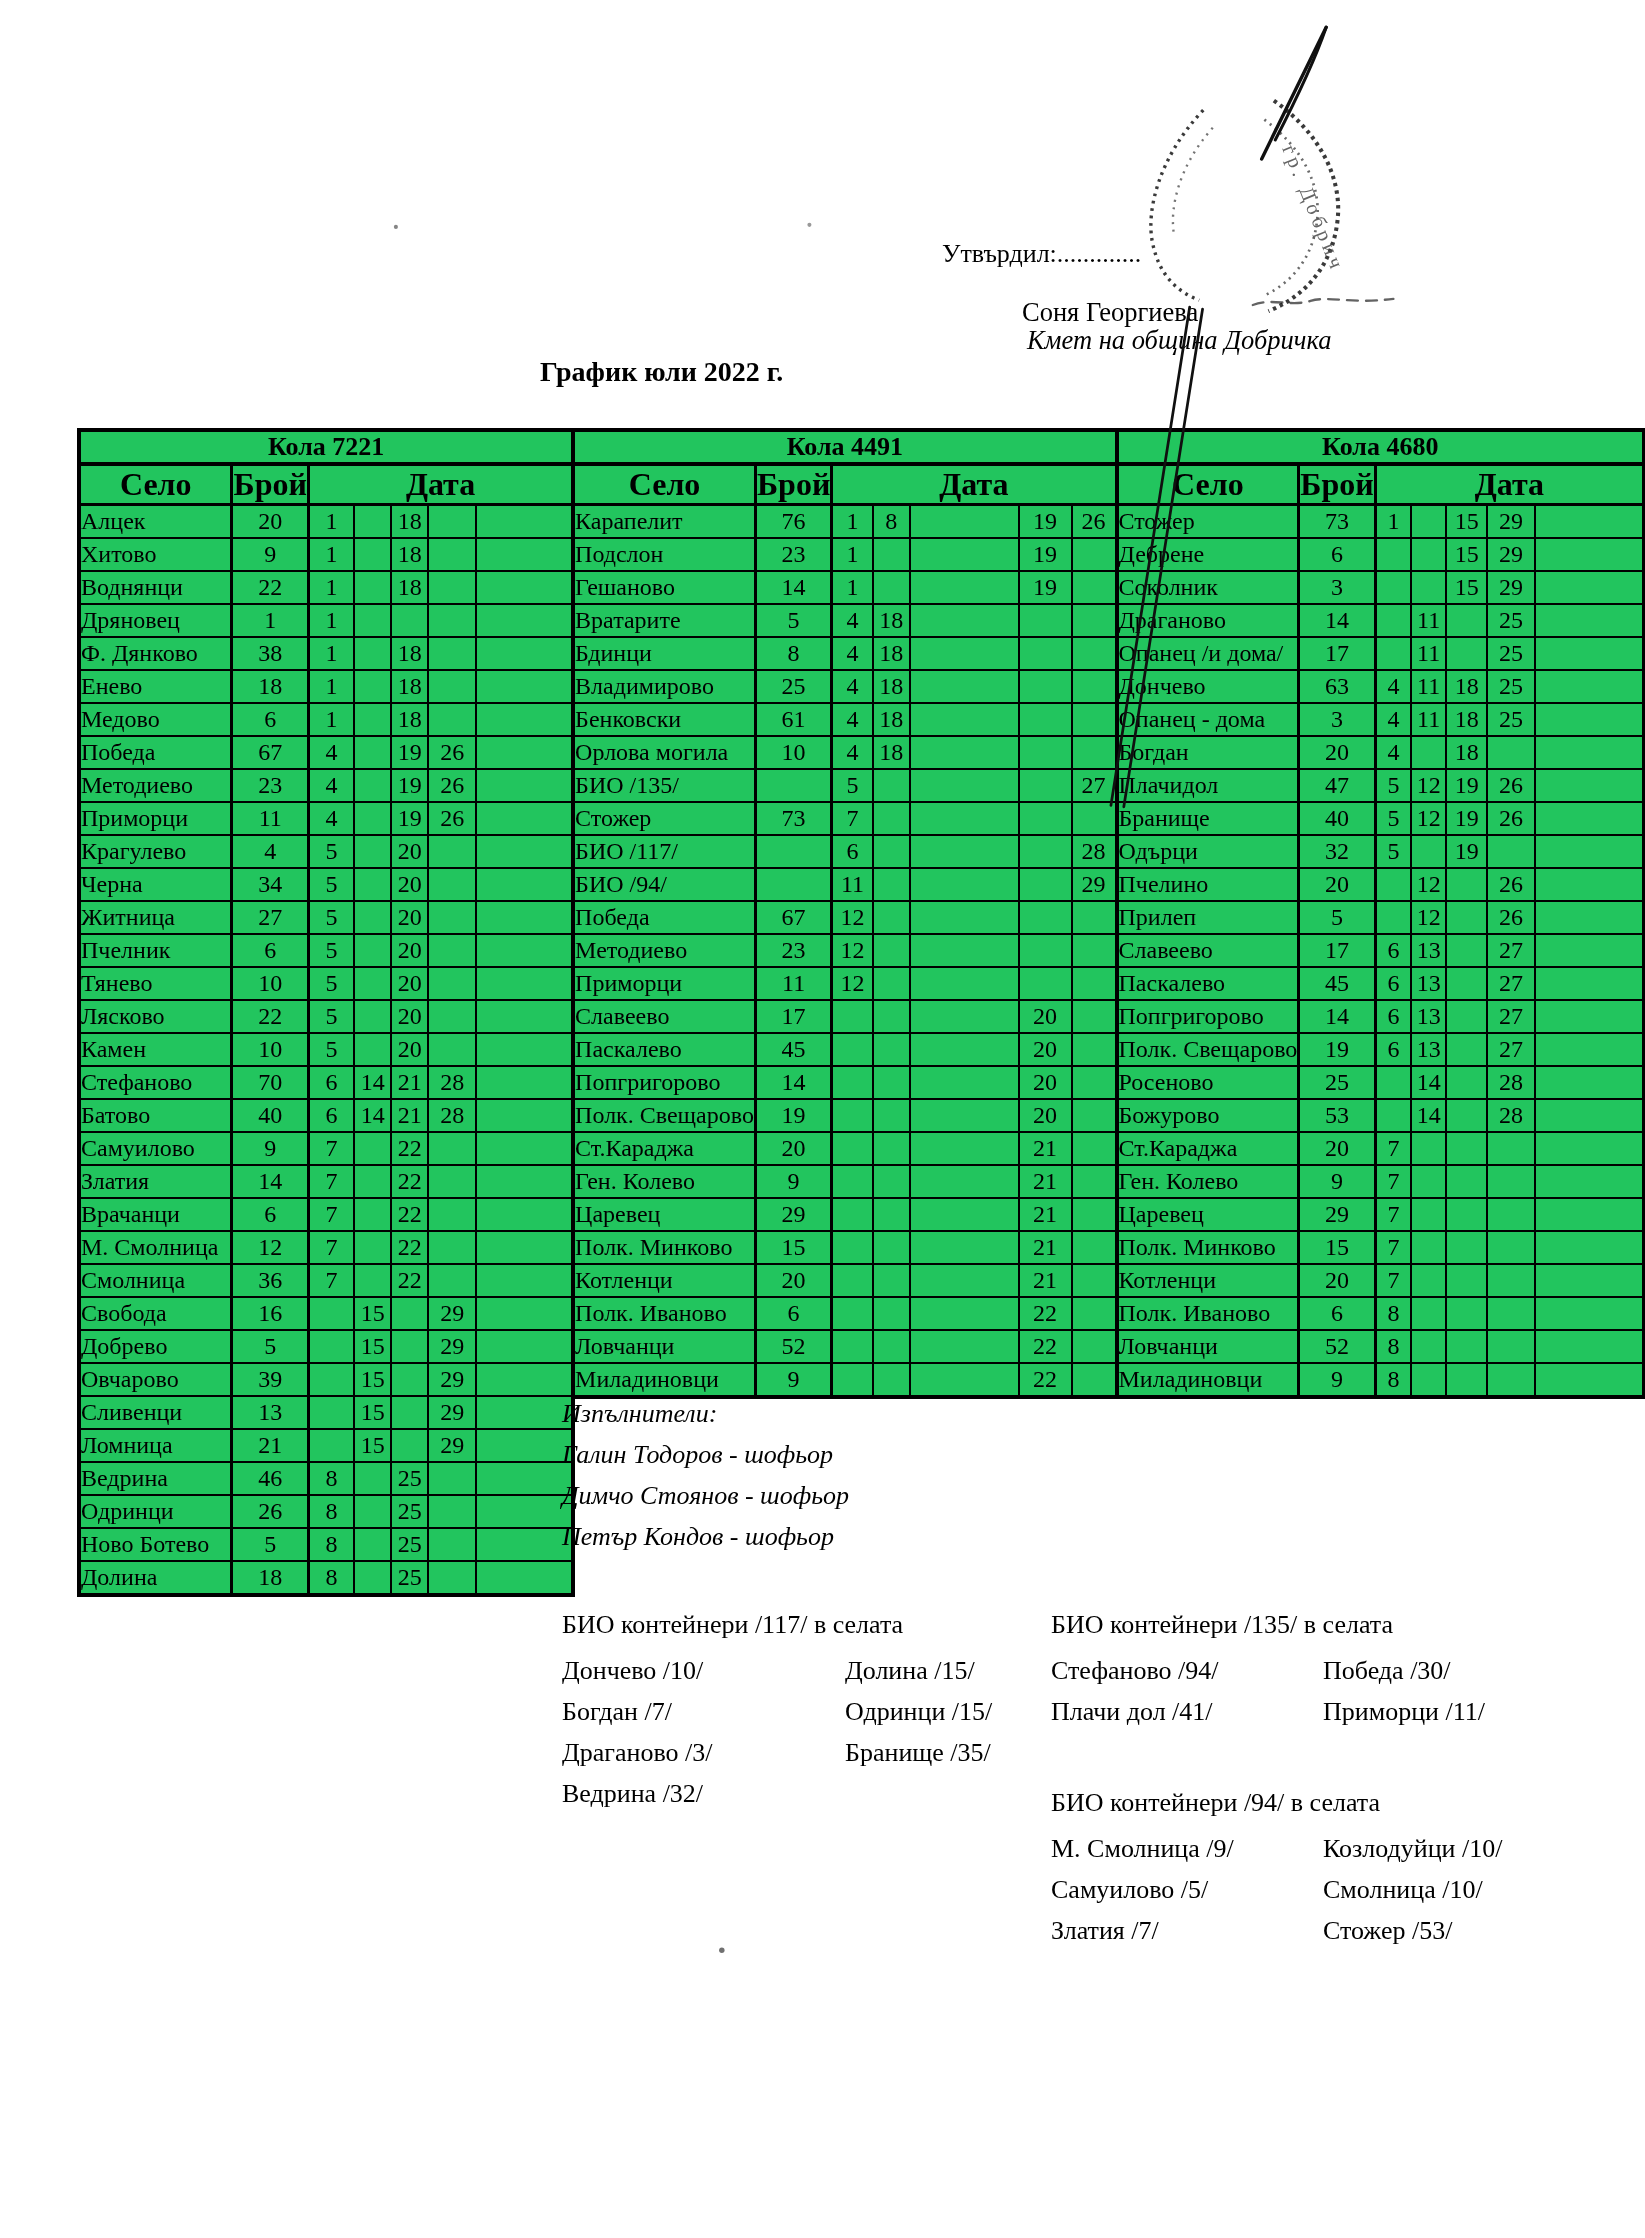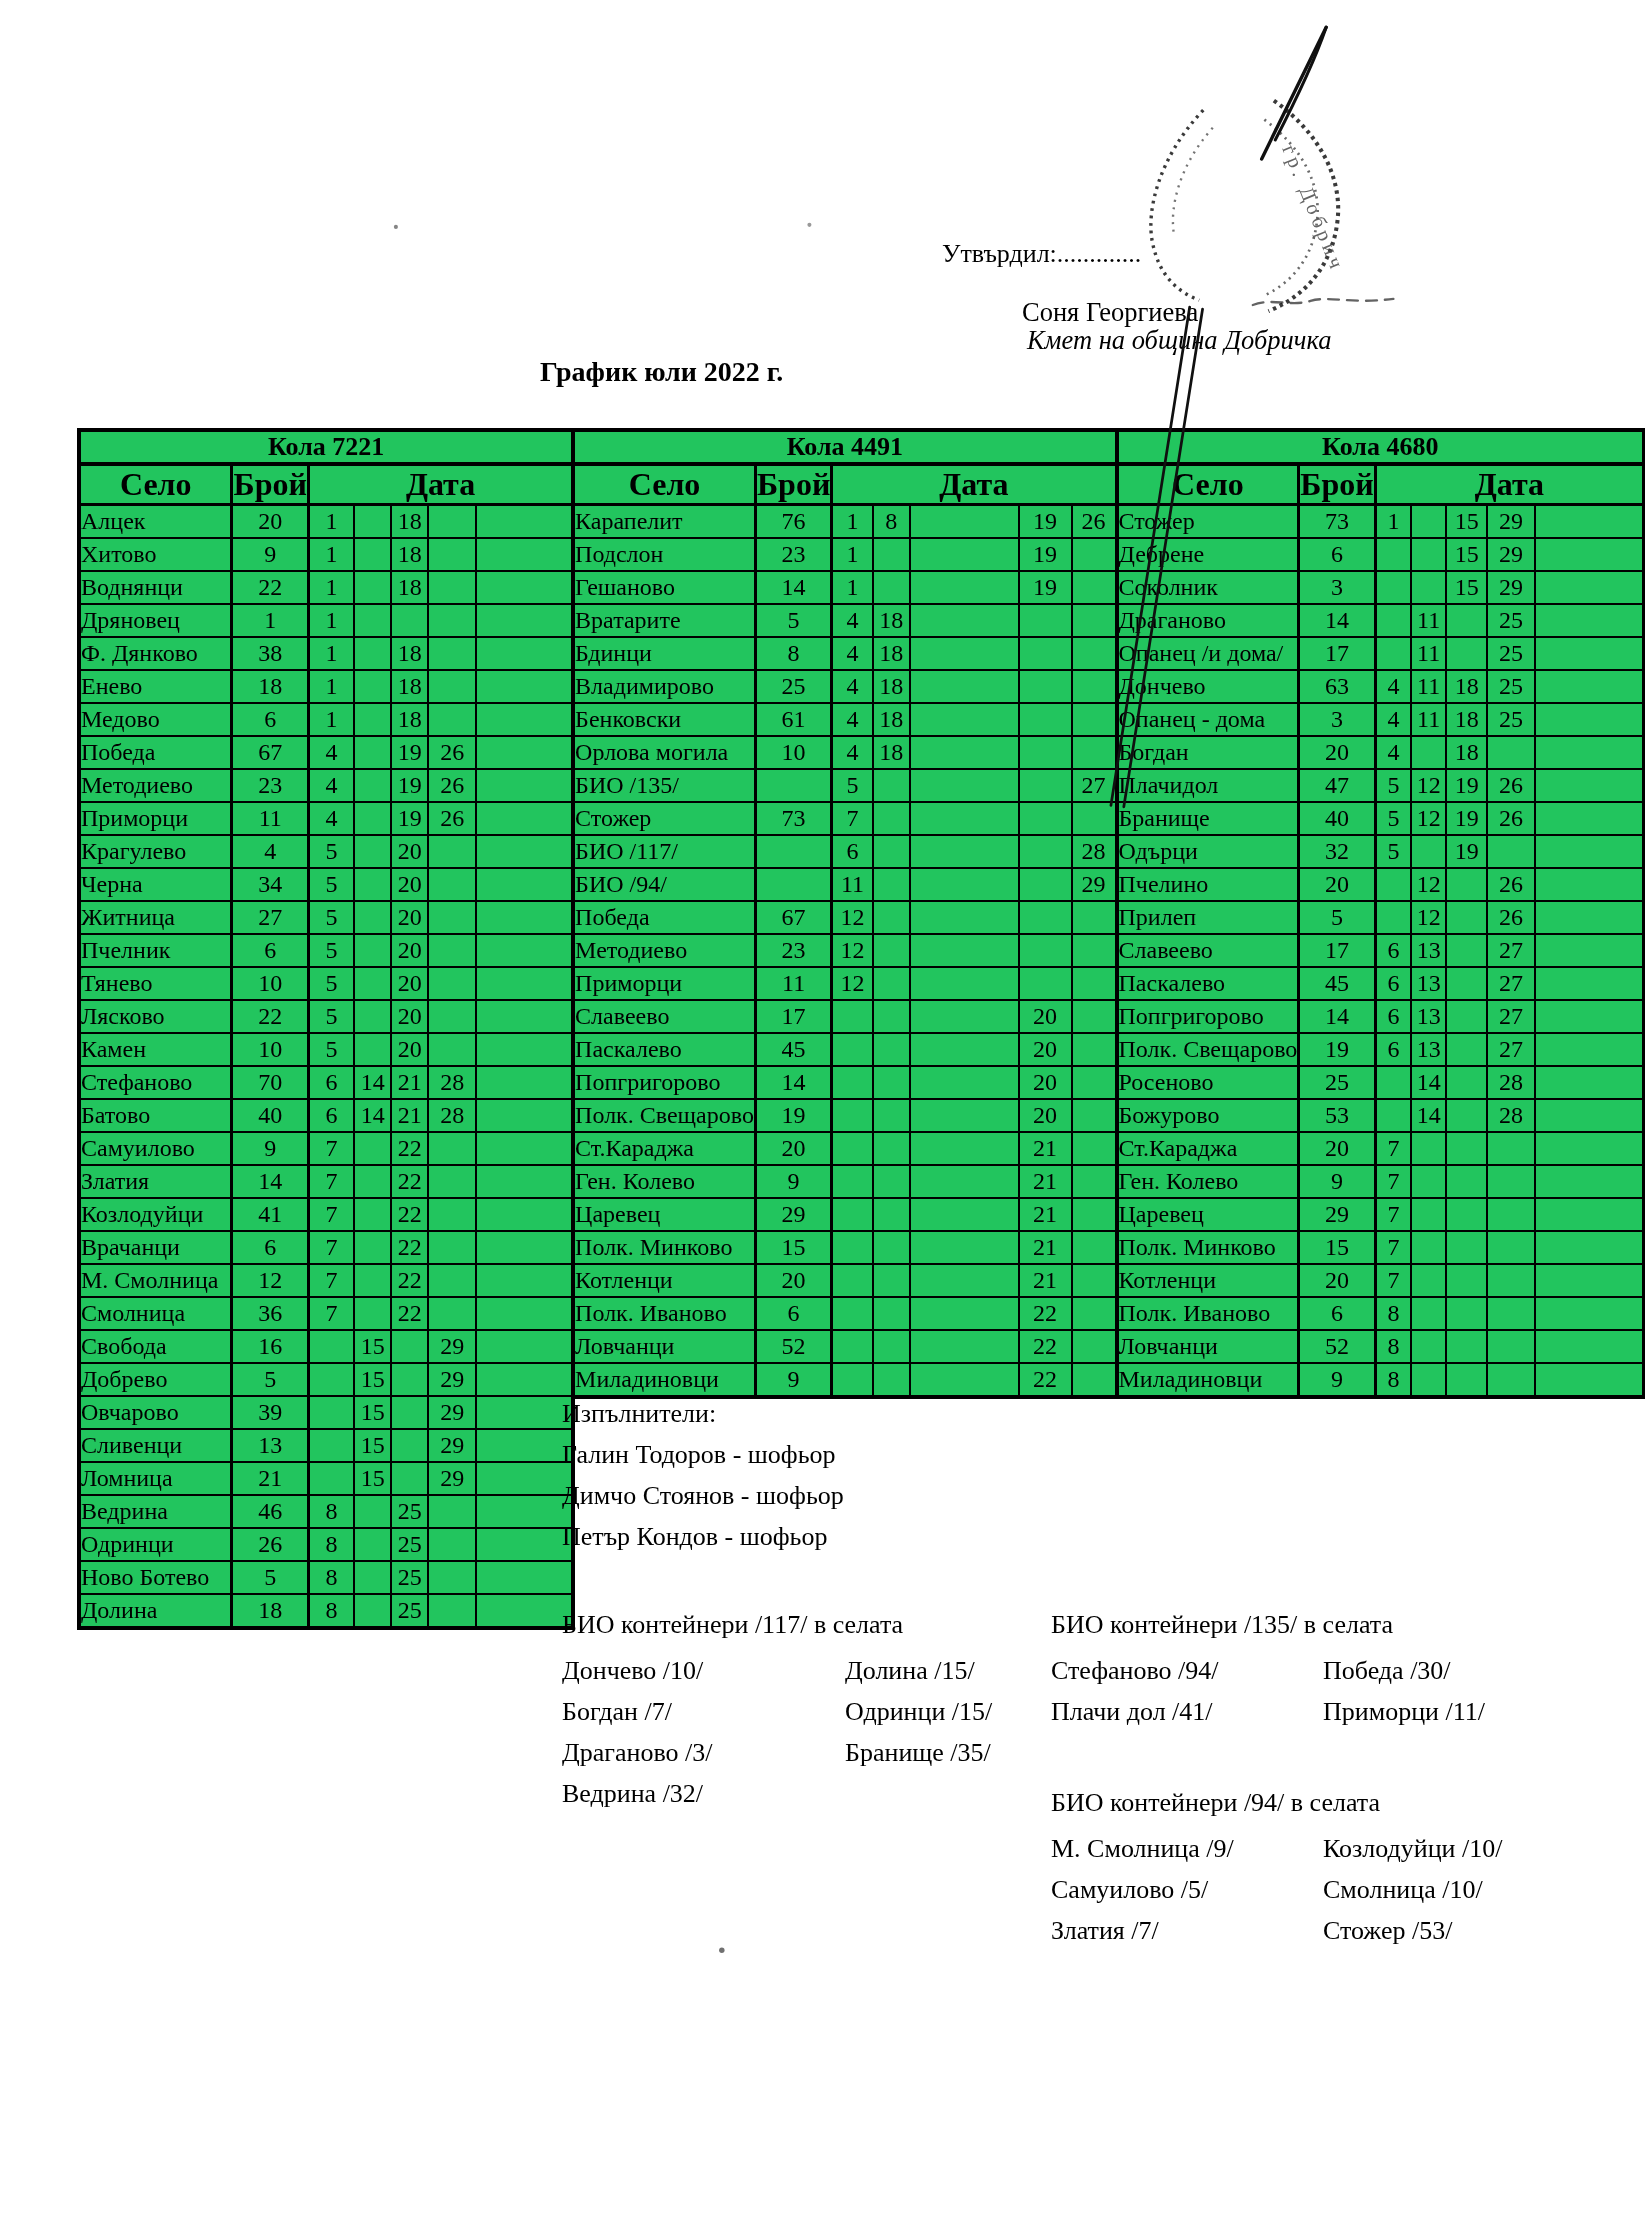--- a/index.html
+++ b/index.html
@@ -18,21 +18,21 @@
   table.sched td{border:2px solid #000;padding:0;overflow:hidden;white-space:nowrap;
                  font-size:24px;height:31px;vertical-align:middle;}
   tr.t-title td{border-bottom:4.1px solid #000;font-weight:bold;font-size:26px;
                 text-align:center;height:30px;}
   tr.t-head td{border-bottom:3.4px solid #000;font-weight:bold;font-size:32px;
                text-align:center;height:28.5px;}
   td.h-count,td.count{border-left-width:3.4px !important;border-right-width:3.4px !important;}
   td.name{text-align:left;padding-left:6.1px;}
   td.v{text-align:center;}
   
-  .executors{left:562px;top:1393px;font-size:26px;line-height:41px;}
+  .executors{left:562px;top:1393px;font-size:26px;line-height:41px;font-style:italic;}
   .bio{font-size:26px;line-height:41px;}
   .bio-title{margin-bottom:5.4px;}
   .bio-row{display:flex;gap:41px;}
   .bio-s117 .bio-cell{width:242px;}
   .bio-right .bio-cell{width:231px;}
   .bio-cell{white-space:nowrap;}
   .overlay{left:0;top:0;pointer-events:none;z-index:10;}
 </style>
 </head>
 <body>
@@ -243,29 +243,20 @@
             <td class="count v">9</td>
             <td class="v">7</td>
             <td class="v"></td>
             <td class="v">22</td>
             <td class="v"></td>
             <td class="v spacer"></td>
           </tr>
           <tr>
             <td class="name">Златия</td>
             <td class="count v">14</td>
-            <td class="v">7</td>
-            <td class="v"></td>
-            <td class="v">22</td>
-            <td class="v"></td>
-            <td class="v spacer"></td>
-          </tr>
-          <tr>
-            <td class="name">Козлодуйци</td>
-            <td class="count v">41</td>
             <td class="v">7</td>
             <td class="v"></td>
             <td class="v">22</td>
             <td class="v"></td>
             <td class="v spacer"></td>
           </tr>
           <tr>
             <td class="name">Врачанци</td>
             <td class="count v">6</td>
             <td class="v">7</td>

